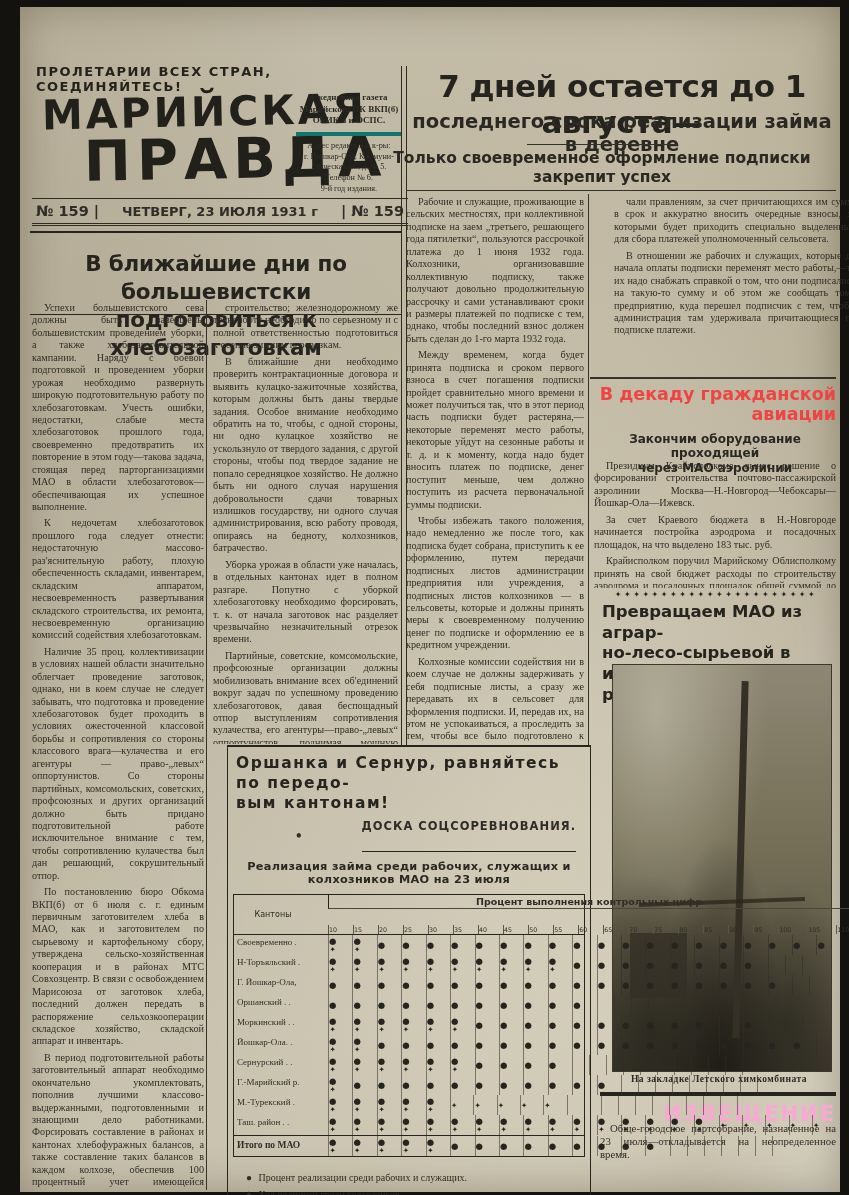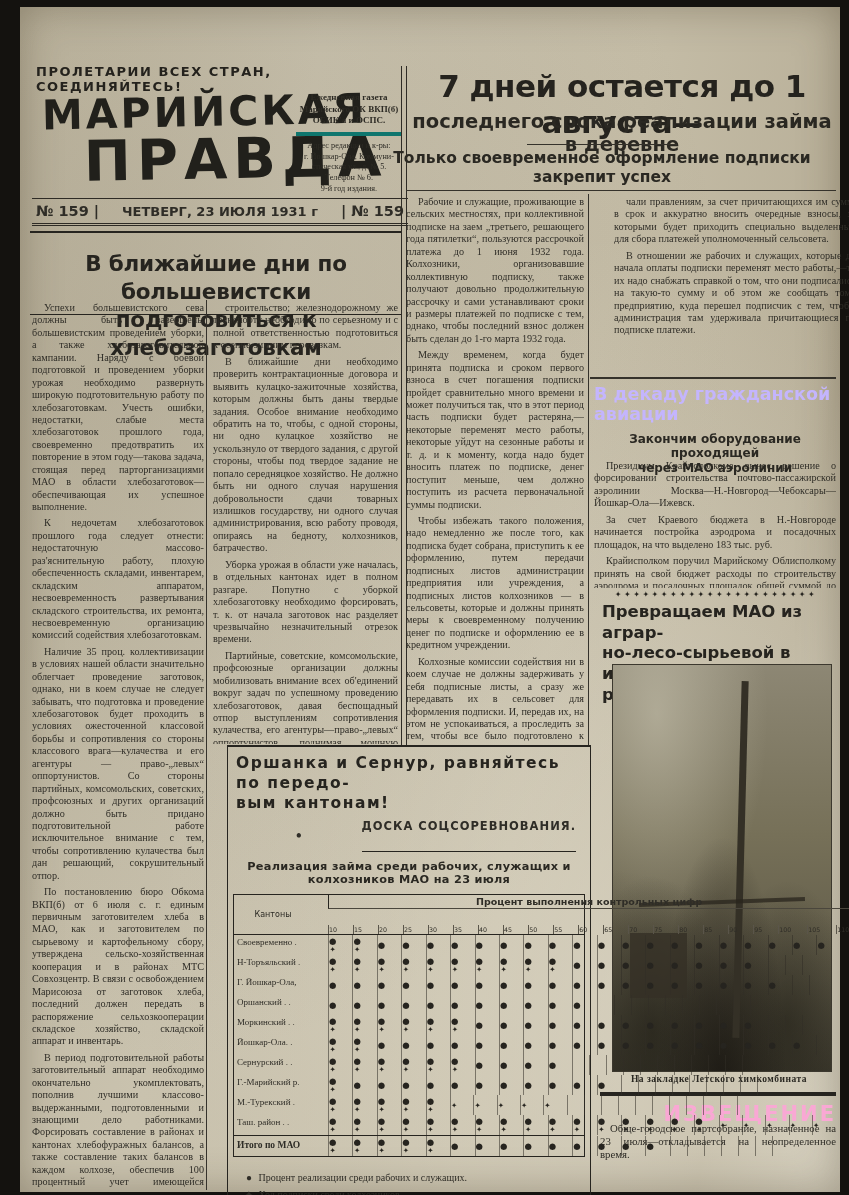--- a/index.html
+++ b/index.html
@@ -28,21 +28,21 @@
   .dateband{border-top:1.5px solid #2e2b25;border-bottom:3px double #2e2b25;
             display:flex;align-items:center;justify-content:space-between;
             font-weight:bold;font-size:14.5px;padding:4px 4px;}
   .lead-head{border-top:2.5px solid #26241f;border-bottom:1.5px solid #26241f;
              text-align:center;font-weight:bold;font-size:21.5px;line-height:1.3;
              padding-top:17px;color:#26241f;letter-spacing:-0.2px;}
   .loan-h1{font-weight:900;font-size:31px;letter-spacing:-0.5px;color:#25231e;text-align:center;}
   .loan-h2{font-weight:bold;font-size:19.5px;color:#2a2822;text-align:center;}
   .loan-deck{font-weight:bold;font-size:15.5px;line-height:1.2;text-align:center;color:#2a2822;}
   .mid-rule{width:150px;height:1px;background:#35322b;margin:4px auto;}
-  .avi-title{font-weight:bold;font-size:17.5px;text-align:left;line-height:1.15;color:#c4b5fd;}
+  .avi-title{font-weight:bold;font-size:17.5px;text-align:right;line-height:1.15;color:#ef4444;}
   .avi-deck{font-weight:bold;font-size:12px;text-align:center;line-height:1.2;margin-top:4px;color:#2a2822;}
   .sep-diamonds{font-size:8px;letter-spacing:2.5px;text-align:center;color:#26241f;}
   .ind-head{font-weight:bold;font-size:16.5px;line-height:1.25;color:#26241f;}
   .photo{background:
       radial-gradient(ellipse at 50% 104%, rgba(25,22,17,.85), transparent 42%),
       radial-gradient(ellipse at 18% 90%, rgba(30,28,20,.6), transparent 30%),
       radial-gradient(ellipse at 80% 88%, rgba(30,28,20,.55), transparent 28%),
       linear-gradient(12deg, rgba(40,38,30,.45) 0%, transparent 45%),
       radial-gradient(ellipse at 20% 12%, rgba(215,210,190,.5), transparent 45%),
       linear-gradient(180deg,#8d8774 0%,#767058 42%,#5f5a48 78%,#474335 100%);

